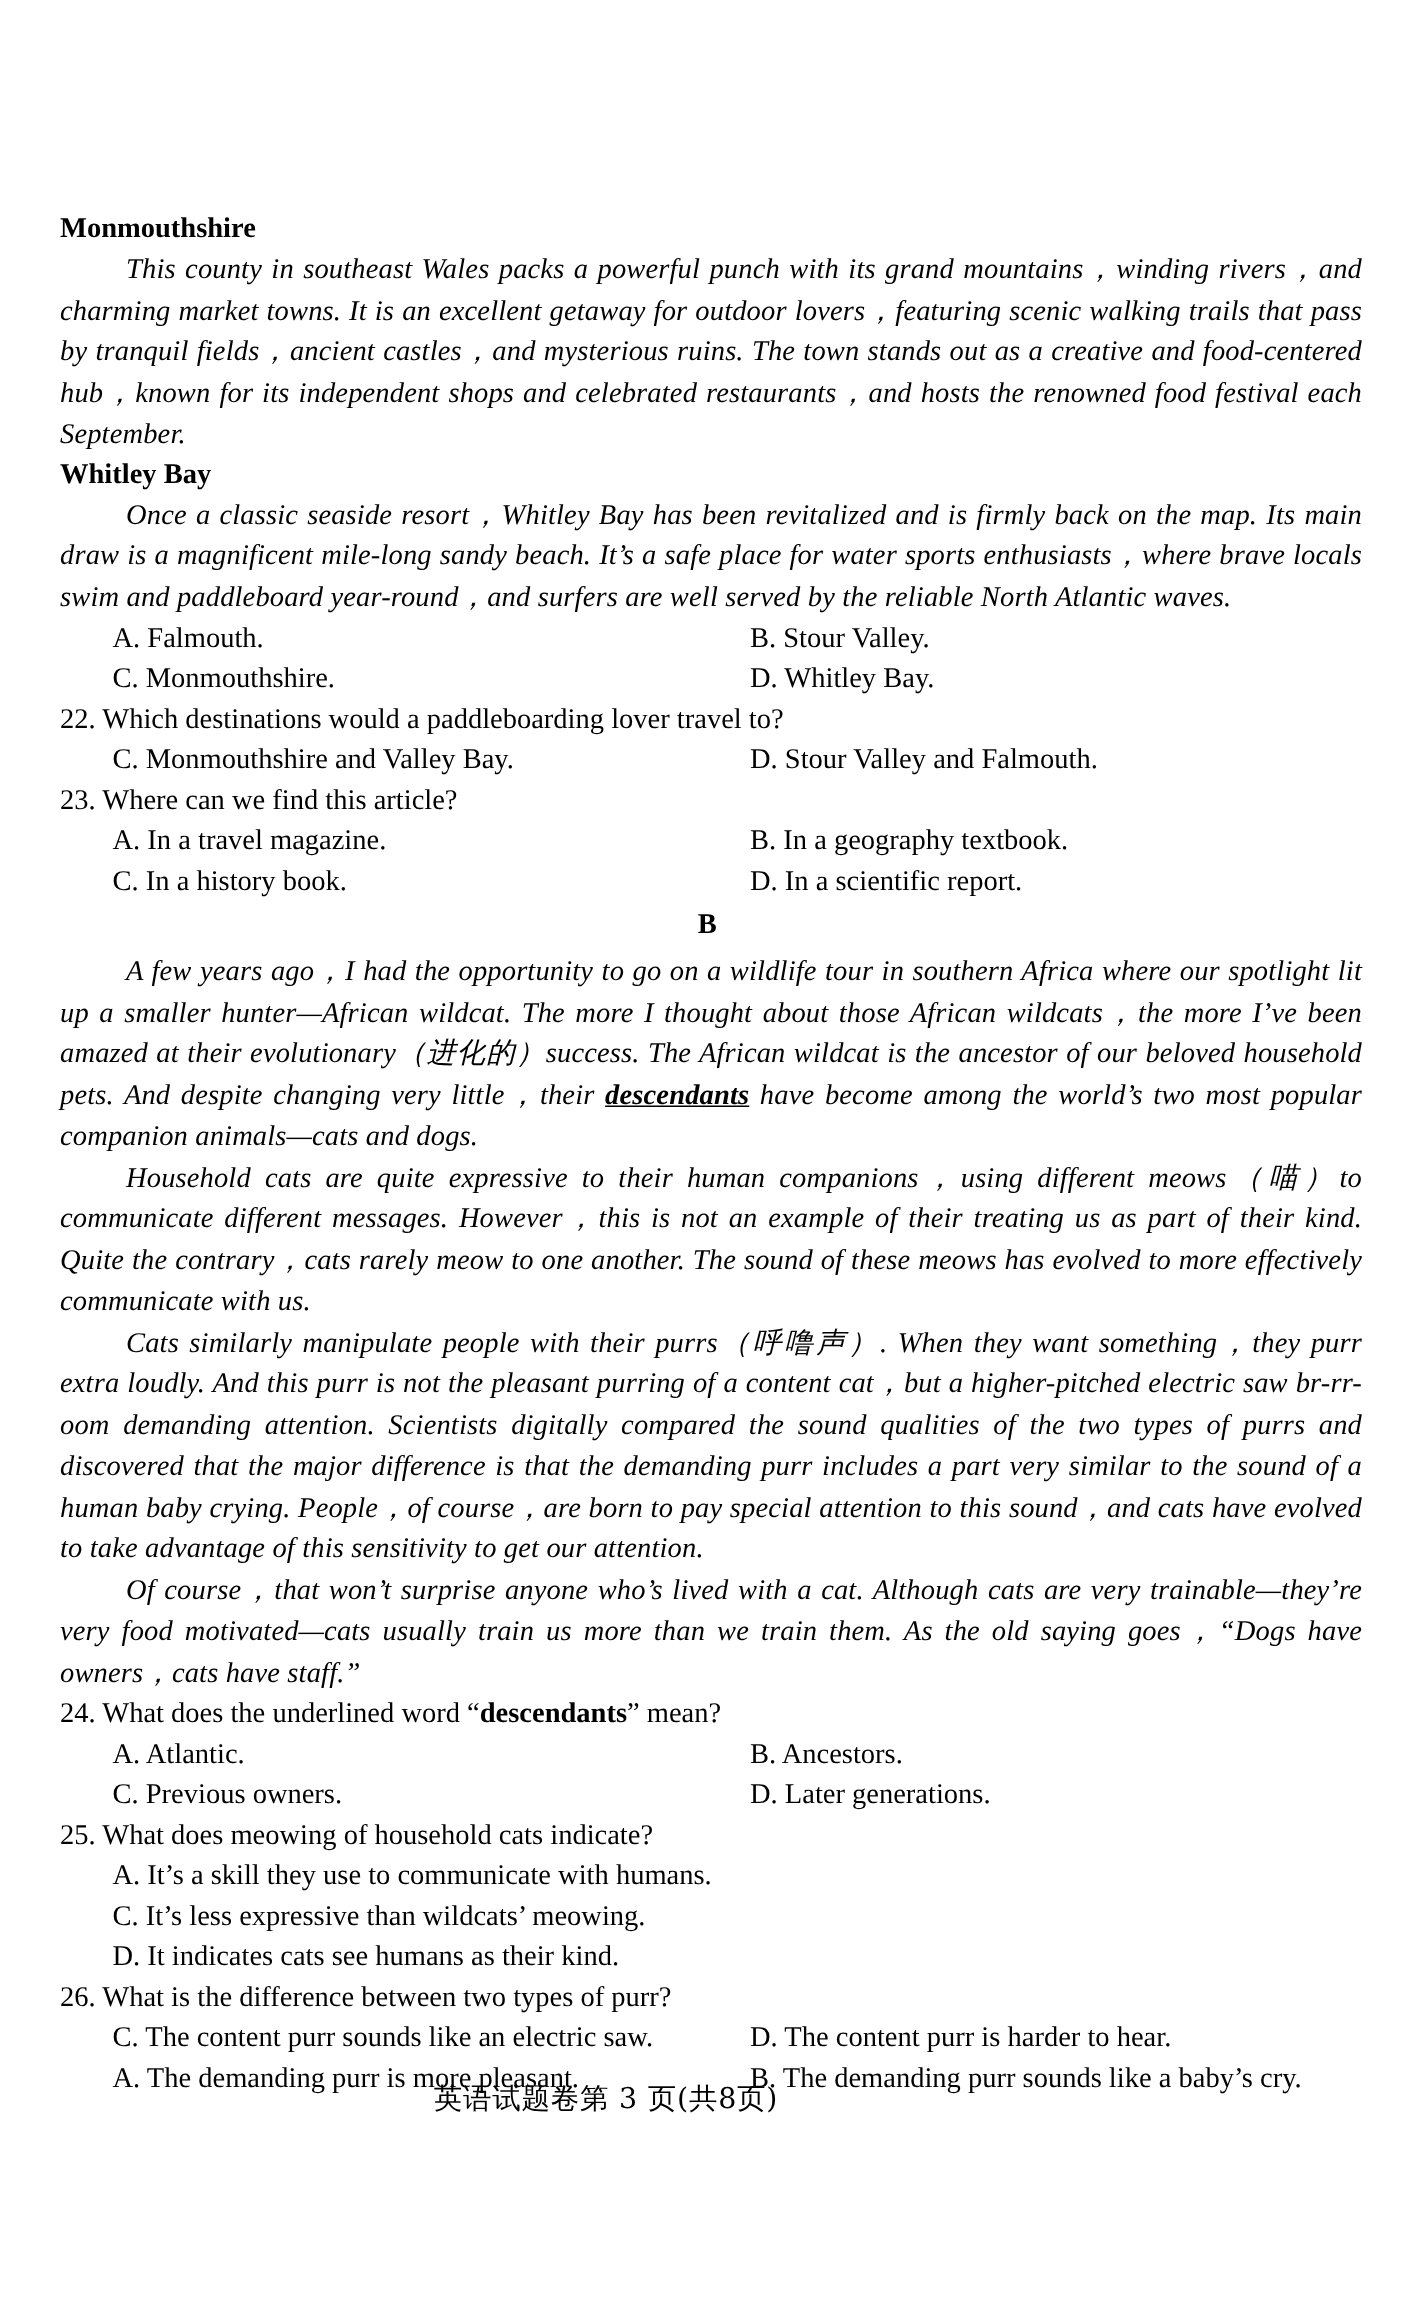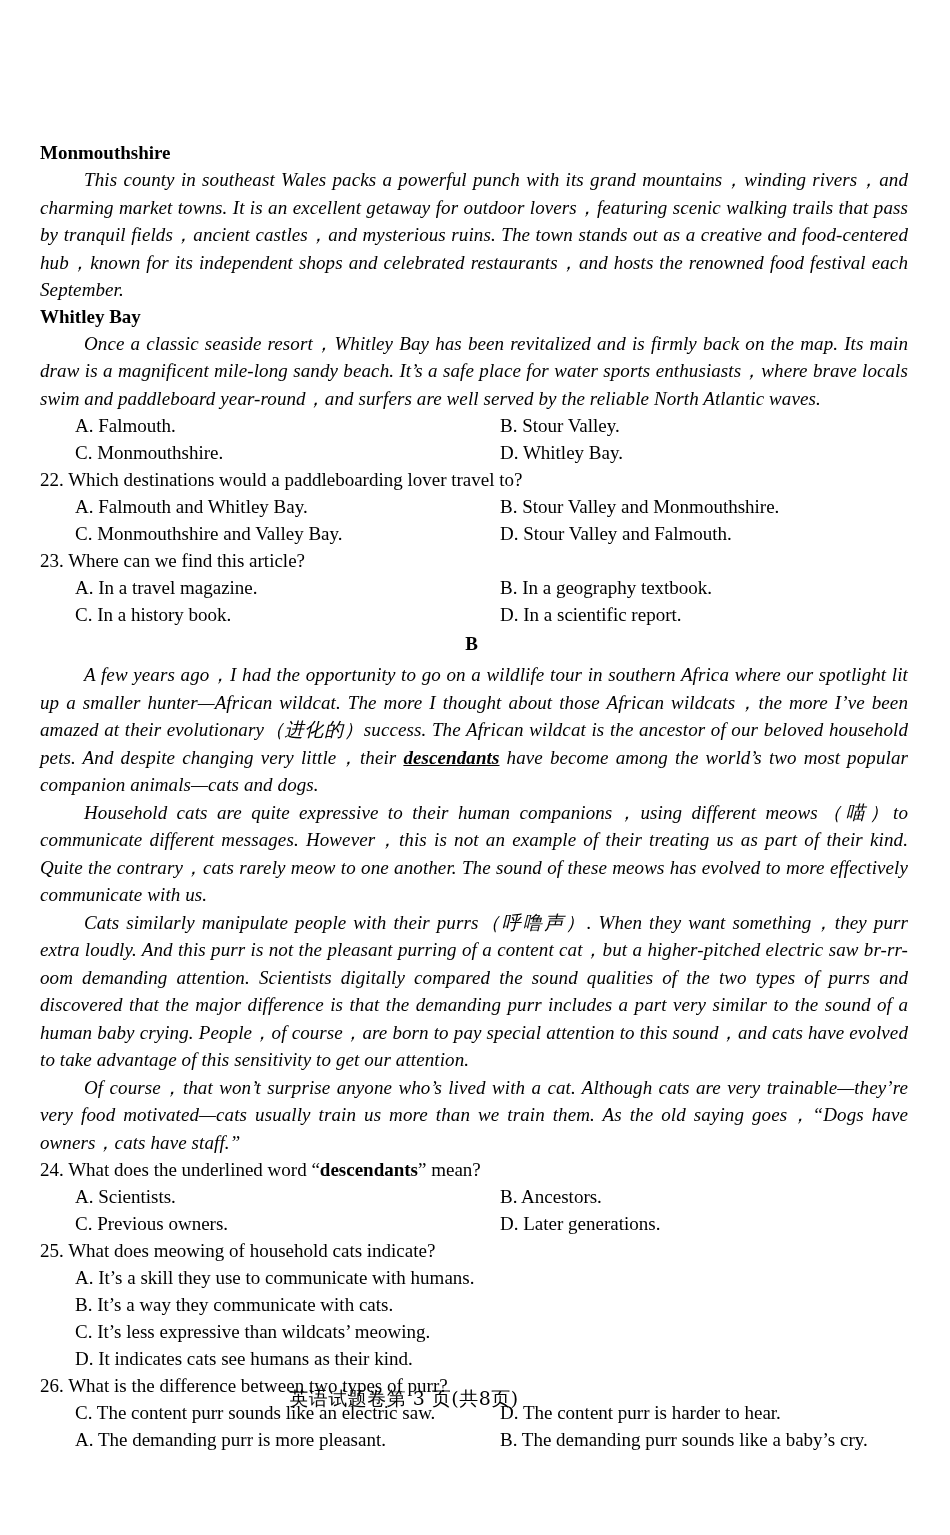--- a/index.html
+++ b/index.html
@@ -133,24 +133,20 @@
           <span class="opt-a">C. Monmouthshire.</span>
           <span class="opt-b">D. Whitley Bay.</span>
         </div>
       </div>
     </div>
 
     <div class="qblock">
       <div class="qstem">22. Which destinations would a paddleboarding lover travel to?</div>
       <div class="opts-2col">
         <div class="optrow">
-          <span class="opt-a">A. Falmouth and Whitley Bay.</span>
-          <span class="opt-b">B. Stour Valley and Monmouthshire.</span>
-        </div>
-        <div class="optrow">
           <span class="opt-a">C. Monmouthshire and Valley Bay.</span>
           <span class="opt-b">D. Stour Valley and Falmouth.</span>
         </div>
       </div>
     </div>
 
     <div class="qblock">
       <div class="qstem">23. Where can we find this article?</div>
       <div class="opts-2col">
         <div class="optrow">
@@ -171,40 +167,37 @@
     <p class="para">Household cats are quite expressive to their human companions，using different meows（喵）to communicate different messages. However，this is not an example of their treating us as part of their kind. Quite the contrary，cats rarely meow to one another. The sound of these meows has evolved to more effectively communicate with us.</p>
 
     <p class="para">Cats similarly manipulate people with their purrs（呼噜声）. When they want something，they purr extra loudly. And this purr is not the pleasant purring of a content cat，but a higher-pitched electric saw br-rr-oom demanding attention. Scientists digitally compared the sound qualities of the two types of purrs and discovered that the major difference is that the demanding purr includes a part very similar to the sound of a human baby crying. People，of course，are born to pay special attention to this sound，and cats have evolved to take advantage of this sensitivity to get our attention.</p>
 
     <p class="para">Of course，that won’t surprise anyone who’s lived with a cat. Although cats are very trainable—they’re very food motivated—cats usually train us more than we train them. As the old saying goes，“Dogs have owners，cats have staff.”</p>
 
     <div class="qblock">
       <div class="qstem"><span>24. What does the underlined word “</span><span class="bold">descendants</span><span>” mean?</span></div>
       <div class="opts-2col">
         <div class="optrow">
-          <span class="opt-a">A. Scientists.</span>
+          <span class="opt-a">A. Atlantic.</span>
           <span class="opt-b">B. Ancestors.</span>
         </div>
         <div class="optrow">
           <span class="opt-a">C. Previous owners.</span>
           <span class="opt-b">D. Later generations.</span>
         </div>
       </div>
     </div>
 
     <div class="qblock">
       <div class="qstem">25. What does meowing of household cats indicate?</div>
       <div class="opts-2col opts-1col">
         <div class="optrow">
           <span class="opt-a">A. It’s a skill they use to communicate with humans.</span>
         </div>
         <div class="optrow">
-          <span class="opt-a">B. It’s a way they communicate with cats.</span>
-        </div>
-        <div class="optrow">
           <span class="opt-a">C. It’s less expressive than wildcats’ meowing.</span>
         </div>
         <div class="optrow">
           <span class="opt-a">D. It indicates cats see humans as their kind.</span>
         </div>
       </div>
     </div>
 
     <div class="qblock">
       <div class="qstem">26. What is the difference between two types of purr?</div>

